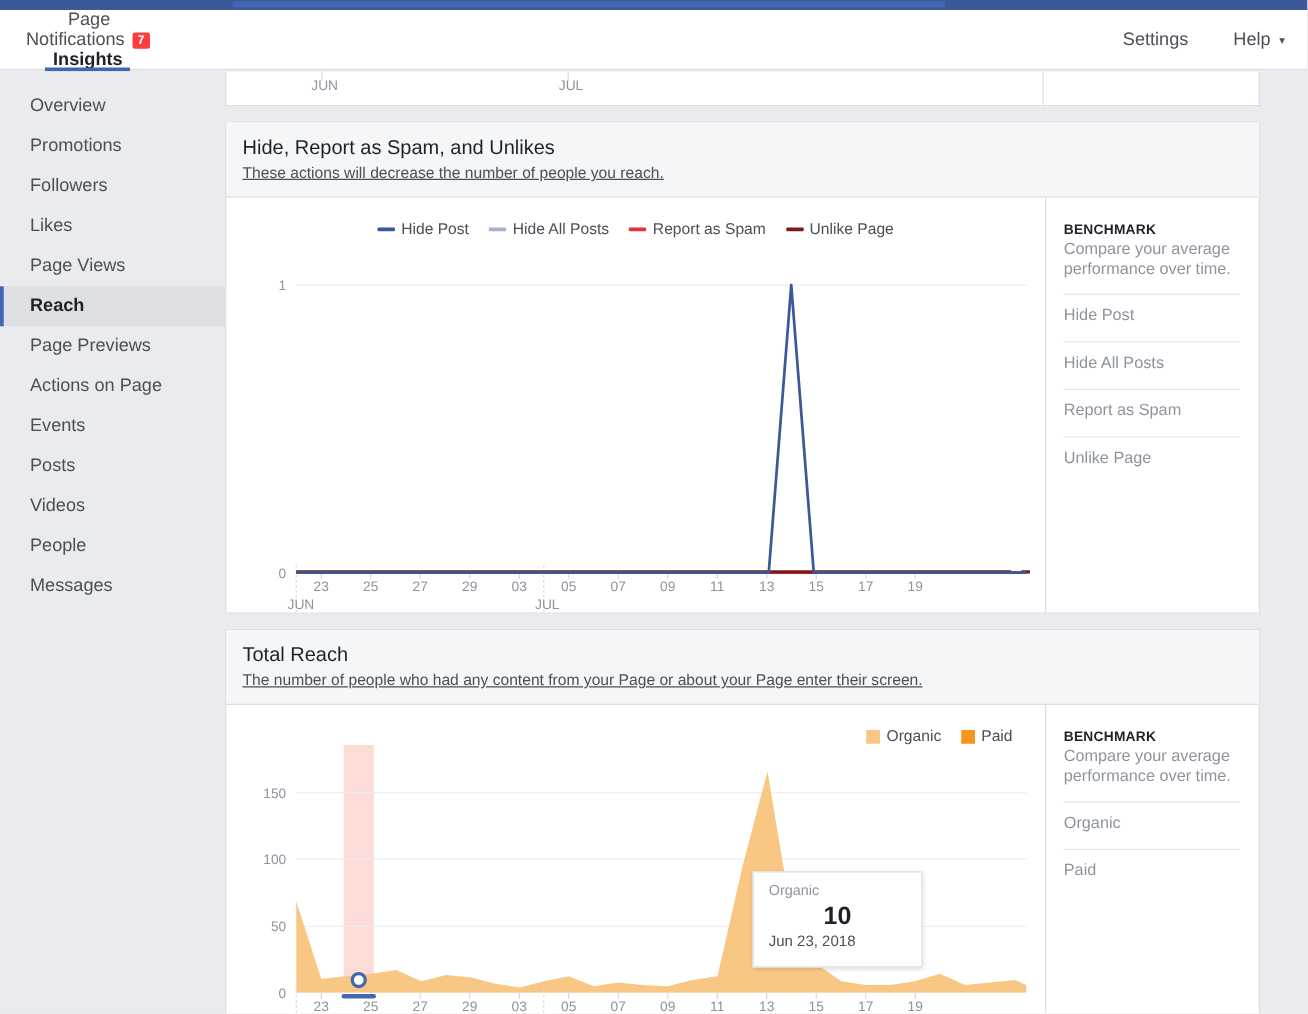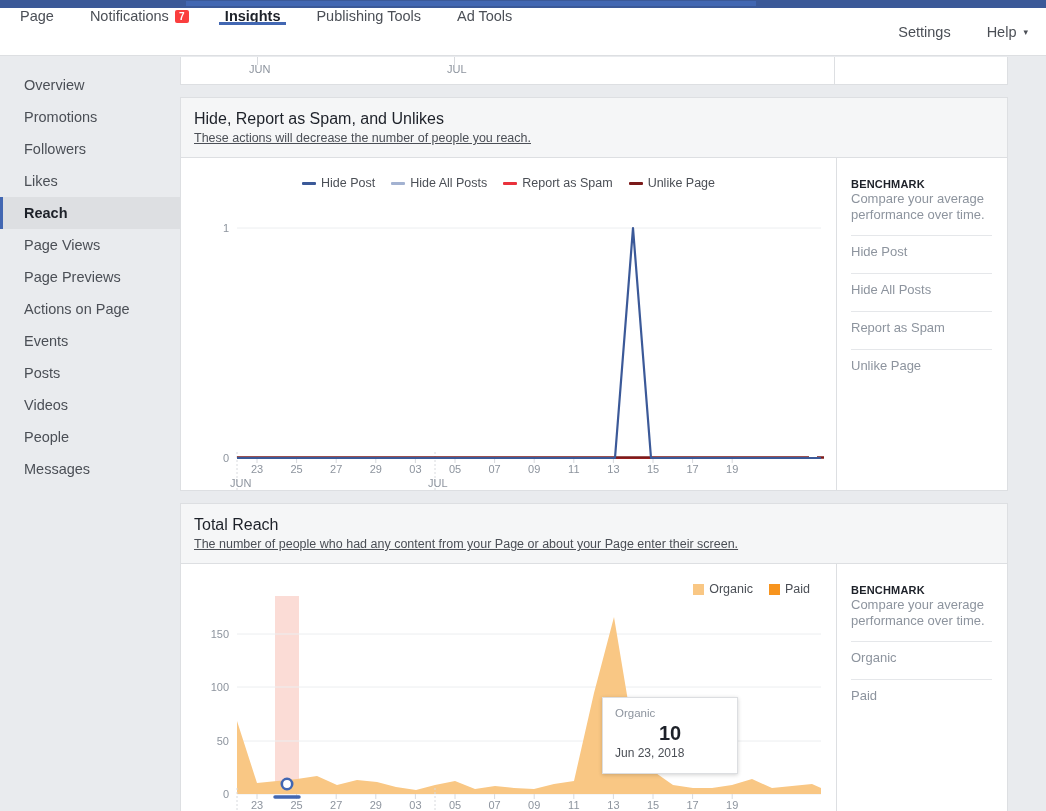--- a/index.html
+++ b/index.html
@@ -22,21 +22,21 @@
     background: #4267b2;
   }
 
   
   .navbar {
     position: absolute; top: 8px; left: 0; width: 1046px; height: 48px;
     background: #ffffff;
     border-bottom: 1px solid #dddfe2;
     display: flex; align-items: stretch;
   }
-  .nav-left { display: flex; align-items: flex-start; }
+  .nav-left { display: flex; align-items: center; flex-direction: column; }
   .nav-right { margin-left: auto; display: flex; align-items: stretch; }
   .nav-item {
     display: flex; align-items: center; gap: 6px;
     padding: 0 18px;
     font-size: 14.5px; color: #4b4f56;
     cursor: pointer; position: relative;
     white-space: nowrap;
   }
   .nav-item:first-child { padding-left: 20px; }
   .nav-item.active { color: #1d2129; font-weight: bold; }
@@ -196,22 +196,22 @@
           <span class="caret">▾</span>
         </div>
       </div>
   </div>
 
   <div class="sidebar" id="sidebar">
       <div class="side-item"><span>Overview</span></div>
       <div class="side-item"><span>Promotions</span></div>
       <div class="side-item"><span>Followers</span></div>
       <div class="side-item"><span>Likes</span></div>
+      <div class="side-item"><span>Page Views</span></div>
       <div class="side-item active"><span>Reach</span></div>
-      <div class="side-item"><span>Page Views</span></div>
       <div class="side-item"><span>Page Previews</span></div>
       <div class="side-item"><span>Actions on Page</span></div>
       <div class="side-item"><span>Events</span></div>
       <div class="side-item"><span>Posts</span></div>
       <div class="side-item"><span>Videos</span></div>
       <div class="side-item"><span>People</span></div>
       <div class="side-item"><span>Messages</span></div>
     </div>
 
   <div class="content">

